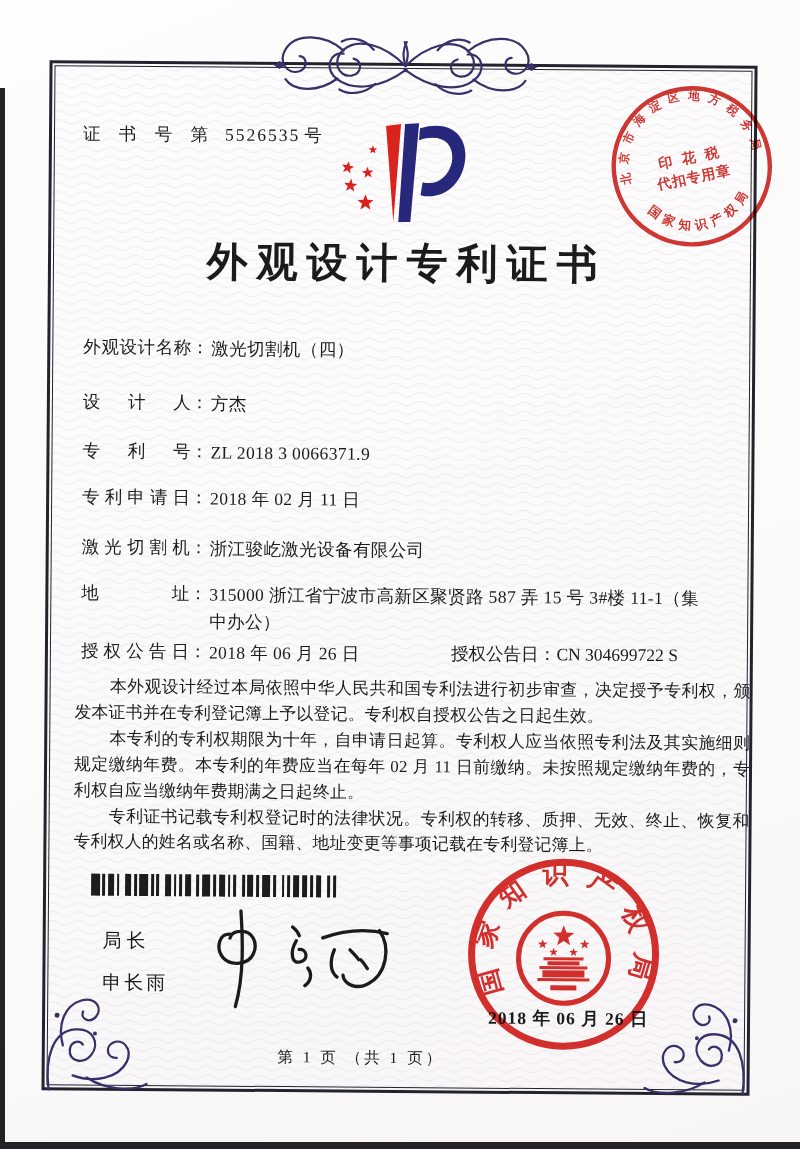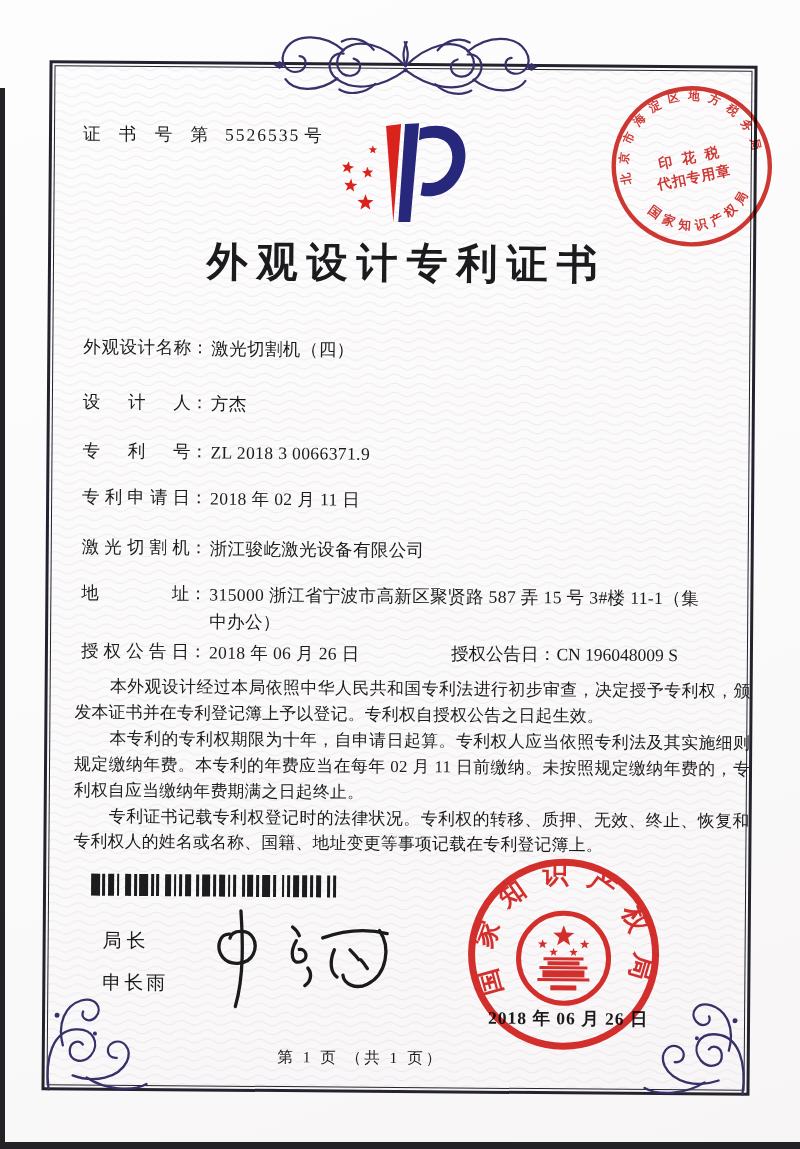--- a/index.html
+++ b/index.html
@@ -143,21 +143,21 @@
     <div class="abs field-row" style="top:537px">
       <span class="flabel">激光切割机</span><span class="fcolon">：</span><span class="fvalue">浙江骏屹激光设备有限公司</span>
     </div>
     <div class="abs field-row" style="top:583px">
       <span class="flabel">地址</span><span class="fcolon">：</span><span class="fvalue">315000 浙江省宁波市高新区聚贤路 587 弄 15 号 3#楼 11-1（集中办公）</span>
     </div>
     <div class="abs field-row" style="top:641px">
       <span class="flabel">授权公告日</span><span class="fcolon">：</span><span class="fvalue">2018 年 06 月 26 日</span>
     </div>
     <div class="abs grant-group">
-      <span>授权公告日</span><span class="fcolon">：</span><span>CN 196048009 S</span>
+      <span>授权公告日</span><span class="fcolon">：</span><span>CN 304699722 S</span>
     </div>
 
     <div class="abs paras">
       <p>本外观设计经过本局依照中华人民共和国专利法进行初步审查，决定授予专利权，颁发本证书并在专利登记簿上予以登记。专利权自授权公告之日起生效。</p>
       <p>本专利的专利权期限为十年，自申请日起算。专利权人应当依照专利法及其实施细则规定缴纳年费。本专利的年费应当在每年 02 月 11 日前缴纳。未按照规定缴纳年费的，专利权自应当缴纳年费期满之日起终止。</p>
       <p>专利证书记载专利权登记时的法律状况。专利权的转移、质押、无效、终止、恢复和专利权人的姓名或名称、国籍、地址变更等事项记载在专利登记簿上。</p>
     </div>
 
     <div class="abs barcode">
         <span style="width: 8.55px; background: rgb(28, 28, 30);"></span>

